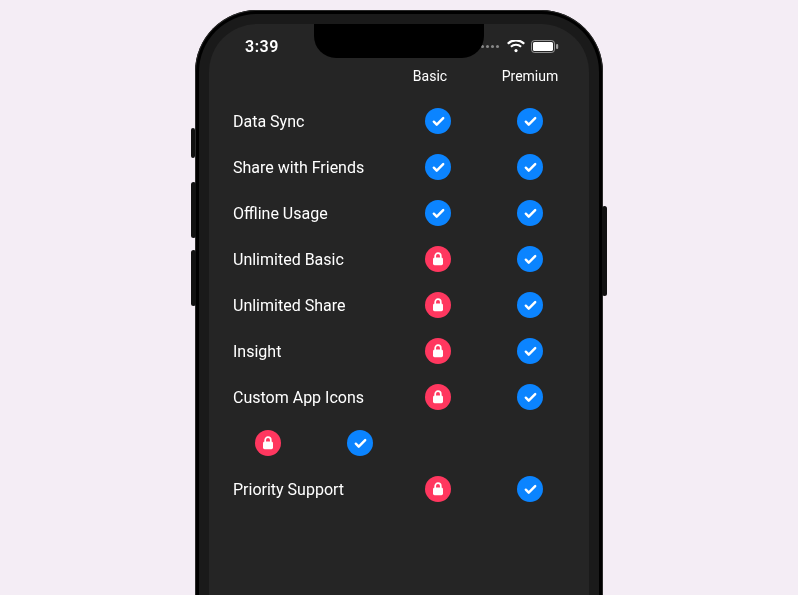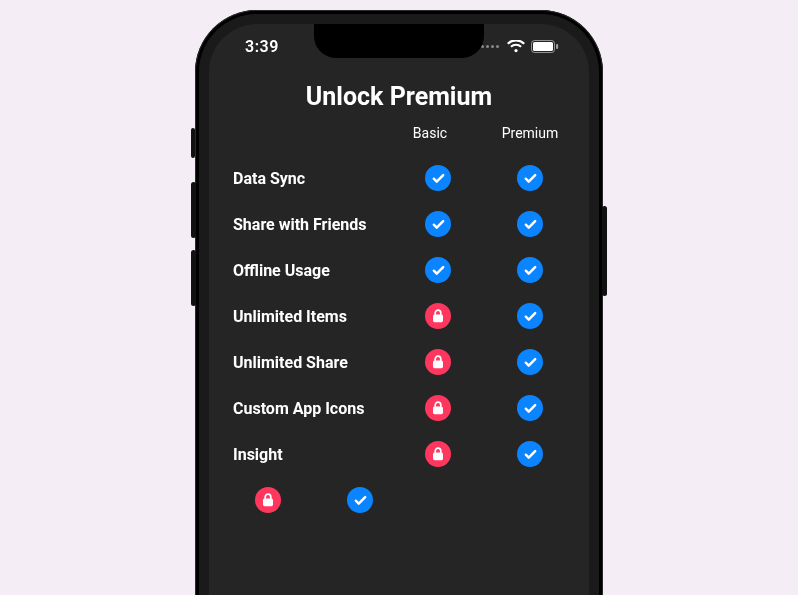--- a/index.html
+++ b/index.html
@@ -118,21 +118,21 @@
   
   .rows { padding: 0 24px; }
   .row {
     display: flex;
     align-items: center;
     height: 46px;
   }
   .row .label {
     flex: 1;
     font-size: 16px;
-    font-weight: 700;
+    font-weight: 400;
   }
   .row .col {
     width: var(--col-width);
     display: flex;
     justify-content: center;
     align-items: center;
   }
   .row .col + .col { margin-left: 22px; }
   .badge {
     width: var(--icon-size);
@@ -178,21 +178,20 @@
           <span class="battery-icon">
             <svg width="28" height="13" viewBox="0 0 28 13" fill="none">
               <rect x="0.5" y="0.5" width="23" height="12" rx="3" stroke="#fff" stroke-opacity="0.5"></rect>
               <rect x="2" y="2" width="20" height="9" rx="1.6" fill="#fff"></rect>
               <rect x="25" y="4" width="2.2" height="5" rx="1.1" fill="#fff" fill-opacity="0.55"></rect>
             </svg>
           </span>
         </div>
       </div>
 
-      <h1 class="page-title">Unlock Premium</h1>
 
       <div class="col-header">
         <div class="col">Basic</div>
         <div class="col">Premium</div>
       </div>
 
       <div class="rows" id="rows">
           <div class="row">
             <div class="label">Data Sync</div>
             <div class="col">
@@ -238,21 +237,21 @@
             </div>
             <div class="col">
               <span class="badge check">
                 <svg width="15" height="15" viewBox="0 0 16 16" fill="none">
                   <path d="M3 8.2l3.1 3.1L13 4.4" stroke="#fff" stroke-width="2.6" stroke-linecap="round" stroke-linejoin="round"></path>
                 </svg>
               </span>
             </div>
           </div>
           <div class="row">
-            <div class="label">Unlimited Items</div>
+            <div class="label">Unlimited Basic</div>
             <div class="col">
               <span class="badge lock">
                 <svg width="12" height="14" viewBox="0 0 12 14" fill="none">
                   <rect x="1" y="5.6" width="10" height="7.6" rx="1.6" fill="#fff"></rect>
                   <path d="M3.2 5.6V4a2.8 2.8 0 1 1 5.6 0v1.6" stroke="#fff" stroke-width="1.7" stroke-linecap="round"></path>
                 </svg>
               </span>
             </div>
             <div class="col">
               <span class="badge check">
@@ -274,56 +273,74 @@
             </div>
             <div class="col">
               <span class="badge check">
                 <svg width="15" height="15" viewBox="0 0 16 16" fill="none">
                   <path d="M3 8.2l3.1 3.1L13 4.4" stroke="#fff" stroke-width="2.6" stroke-linecap="round" stroke-linejoin="round"></path>
                 </svg>
               </span>
             </div>
           </div>
           <div class="row">
+            <div class="label">Insight</div>
+            <div class="col">
+              <span class="badge lock">
+                <svg width="12" height="14" viewBox="0 0 12 14" fill="none">
+                  <rect x="1" y="5.6" width="10" height="7.6" rx="1.6" fill="#fff"></rect>
+                  <path d="M3.2 5.6V4a2.8 2.8 0 1 1 5.6 0v1.6" stroke="#fff" stroke-width="1.7" stroke-linecap="round"></path>
+                </svg>
+              </span>
+            </div>
+            <div class="col">
+              <span class="badge check">
+                <svg width="15" height="15" viewBox="0 0 16 16" fill="none">
+                  <path d="M3 8.2l3.1 3.1L13 4.4" stroke="#fff" stroke-width="2.6" stroke-linecap="round" stroke-linejoin="round"></path>
+                </svg>
+              </span>
+            </div>
+          </div>
+          <div class="row">
             <div class="label">Custom App Icons</div>
             <div class="col">
               <span class="badge lock">
                 <svg width="12" height="14" viewBox="0 0 12 14" fill="none">
                   <rect x="1" y="5.6" width="10" height="7.6" rx="1.6" fill="#fff"></rect>
                   <path d="M3.2 5.6V4a2.8 2.8 0 1 1 5.6 0v1.6" stroke="#fff" stroke-width="1.7" stroke-linecap="round"></path>
                 </svg>
               </span>
             </div>
             <div class="col">
               <span class="badge check">
                 <svg width="15" height="15" viewBox="0 0 16 16" fill="none">
                   <path d="M3 8.2l3.1 3.1L13 4.4" stroke="#fff" stroke-width="2.6" stroke-linecap="round" stroke-linejoin="round"></path>
                 </svg>
               </span>
             </div>
           </div>
           <div class="row">
-            <div class="label">Insight</div>
-            <div class="col">
-              <span class="badge lock">
-                <svg width="12" height="14" viewBox="0 0 12 14" fill="none">
-                  <rect x="1" y="5.6" width="10" height="7.6" rx="1.6" fill="#fff"></rect>
-                  <path d="M3.2 5.6V4a2.8 2.8 0 1 1 5.6 0v1.6" stroke="#fff" stroke-width="1.7" stroke-linecap="round"></path>
-                </svg>
-              </span>
-            </div>
-            <div class="col">
-              <span class="badge check">
-                <svg width="15" height="15" viewBox="0 0 16 16" fill="none">
-                  <path d="M3 8.2l3.1 3.1L13 4.4" stroke="#fff" stroke-width="2.6" stroke-linecap="round" stroke-linejoin="round"></path>
-                </svg>
-              </span>
-            </div>
-          </div>
-          <div class="row">
+            <div class="col">
+              <span class="badge lock">
+                <svg width="12" height="14" viewBox="0 0 12 14" fill="none">
+                  <rect x="1" y="5.6" width="10" height="7.6" rx="1.6" fill="#fff"></rect>
+                  <path d="M3.2 5.6V4a2.8 2.8 0 1 1 5.6 0v1.6" stroke="#fff" stroke-width="1.7" stroke-linecap="round"></path>
+                </svg>
+              </span>
+            </div>
+            <div class="col">
+              <span class="badge check">
+                <svg width="15" height="15" viewBox="0 0 16 16" fill="none">
+                  <path d="M3 8.2l3.1 3.1L13 4.4" stroke="#fff" stroke-width="2.6" stroke-linecap="round" stroke-linejoin="round"></path>
+                </svg>
+              </span>
+            </div>
+          </div>
+          <div class="row">
+            <div class="label">Priority Support</div>
             <div class="col">
               <span class="badge lock">
                 <svg width="12" height="14" viewBox="0 0 12 14" fill="none">
                   <rect x="1" y="5.6" width="10" height="7.6" rx="1.6" fill="#fff"></rect>
                   <path d="M3.2 5.6V4a2.8 2.8 0 1 1 5.6 0v1.6" stroke="#fff" stroke-width="1.7" stroke-linecap="round"></path>
                 </svg>
               </span>
             </div>
             <div class="col">
               <span class="badge check">

